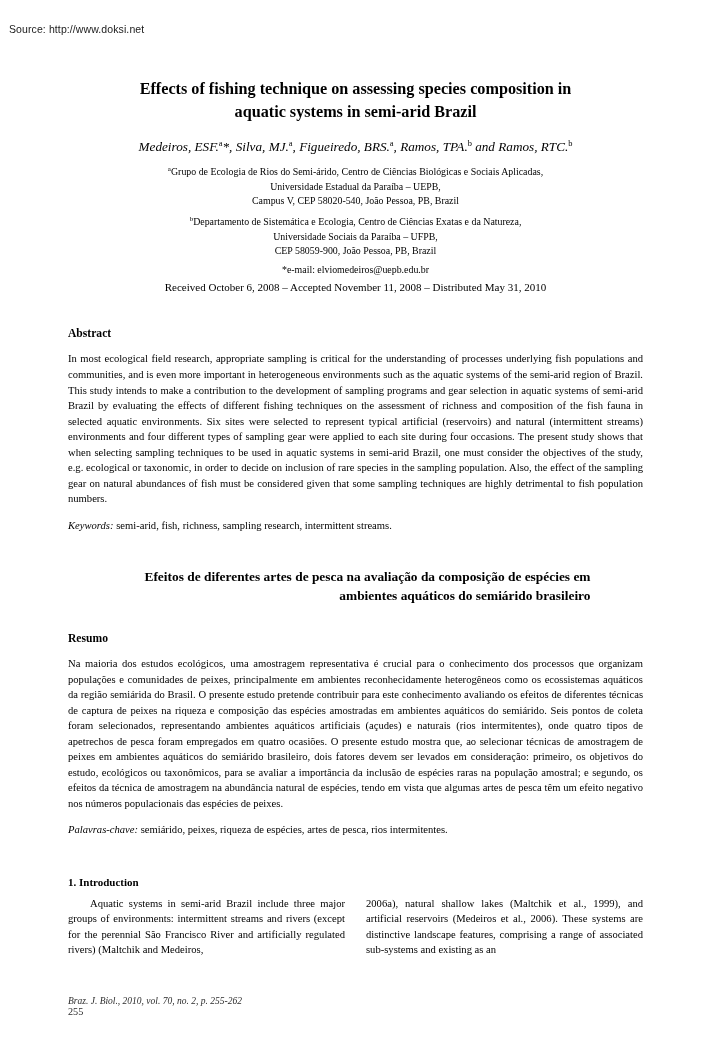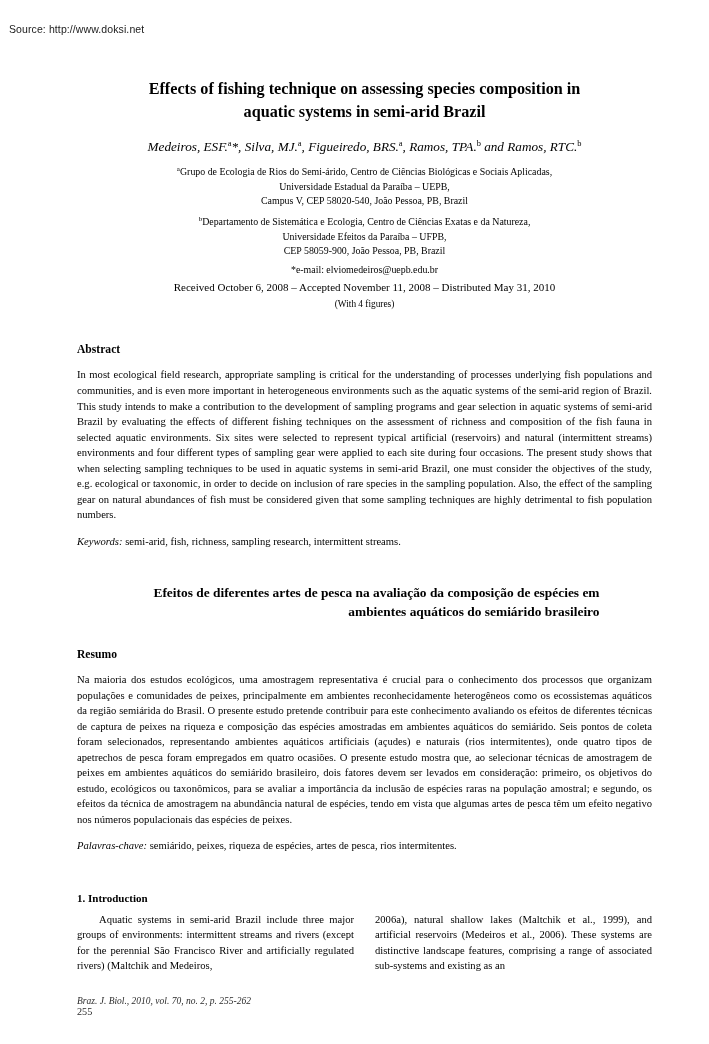--- a/index.html
+++ b/index.html
@@ -34,21 +34,21 @@
     font-size: 10.5px;
     color: #1a1a1a;
     letter-spacing: 0.1px;
     white-space: nowrap;
   }
 
   
   .page {
     position: absolute;
     top: 26px;
-    left: 9px;
+    left: 0;
     width: 619px;
     height: 1018px;
   }
 
   .content {
     position: absolute;
     left: 68px;
     top: 0;
     width: 575px;
   }
@@ -219,28 +219,27 @@
       <div class="authors">Medeiros, ESF.<sup>a</sup>*, Silva, MJ.<sup>a</sup>, Figueiredo, BRS.<sup>a</sup>, Ramos, TPA.<sup>b</sup> and Ramos, RTC.<sup>b</sup></div>
 
       <div class="affil">
         <div class="affil-group">
           <div><sup>a</sup><span>Grupo de Ecologia de Rios do Semi-árido, Centro de Ciências Biológicas e Sociais Aplicadas,</span></div>
           <div>Universidade Estadual da Paraíba – UEPB,</div>
           <div>Campus V, CEP 58020-540, João Pessoa, PB, Brazil</div>
         </div>
         <div class="affil-group">
           <div><sup>b</sup><span>Departamento de Sistemática e Ecologia, Centro de Ciências Exatas e da Natureza,</span></div>
-          <div>Universidade Efeitos da Paraíba – UFPB,</div>
+          <div>Universidade Sociais da Paraíba – UFPB,</div>
           <div>CEP 58059-900, João Pessoa, PB, Brazil</div>
         </div>
       </div>
 
       <div class="email-line">*e-mail: elviomedeiros@uepb.edu.br</div>
       <div class="dates-line">Received October 6, 2008 – Accepted November 11, 2008 – Distributed May 31, 2010</div>
-      <div class="figures-line">(With 4 figures)</div>
     </div>
 
     <div class="abstract-wrap">
       <h2 class="section-heading">Abstract</h2>
       <p class="body-text abstract-para">In most ecological field research, appropriate sampling is critical for the understanding of processes underlying fish populations and communities, and is even more important in heterogeneous environments such as the aquatic systems of the semi-arid region of Brazil. This study intends to make a contribution to the development of sampling programs and gear selection in aquatic systems of semi-arid Brazil by evaluating the effects of different fishing techniques on the assessment of richness and composition of the fish fauna in selected aquatic environments. Six sites were selected to represent typical artificial (reservoirs) and natural (intermittent streams) environments and four different types of sampling gear were applied to each site during four occasions. The present study shows that when selecting sampling techniques to be used in aquatic systems in semi-arid Brazil, one must consider the objectives of the study, e.g. ecological or taxonomic, in order to decide on inclusion of rare species in the sampling population. Also, the effect of the sampling gear on natural abundances of fish must be considered given that some sampling techniques are highly detrimental to fish population numbers.</p>
       <p class="keywords"><span class="kw-label">Keywords:</span><span> semi-arid, fish, richness, sampling research, intermittent streams.</span></p>
     </div>
 
     <h2 class="pt-title">Efeitos de diferentes artes de pesca na avaliação da composição de espécies em ambientes aquáticos do semiárido brasileiro</h2>
 

